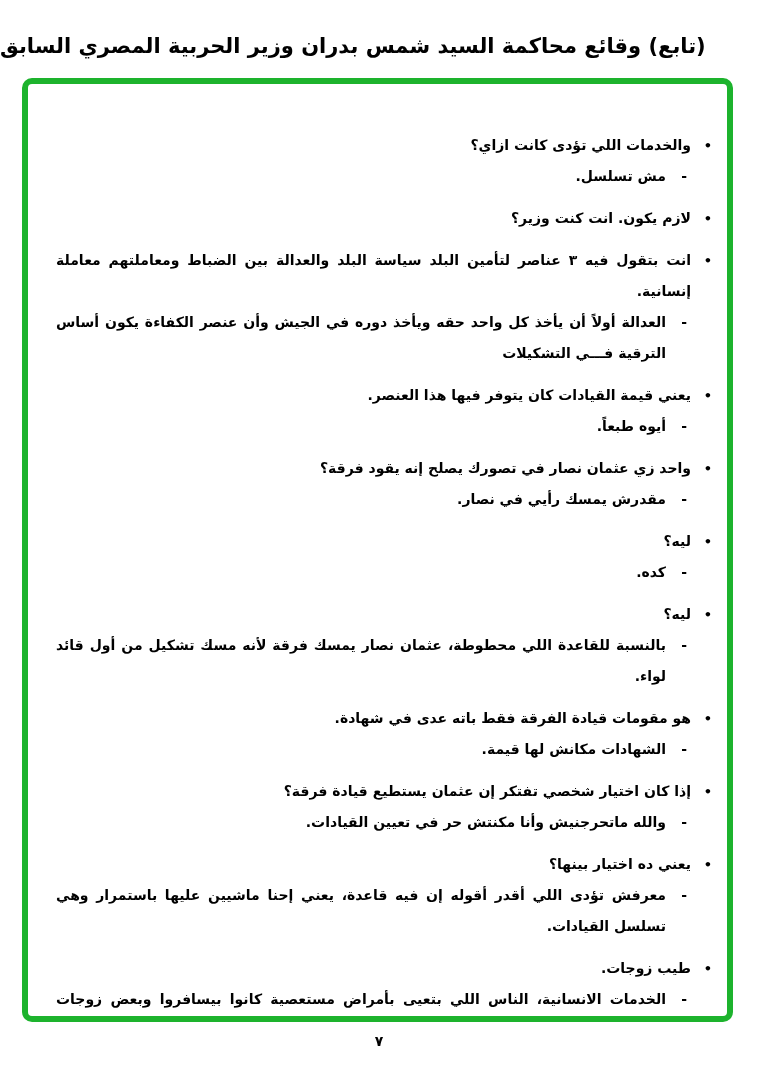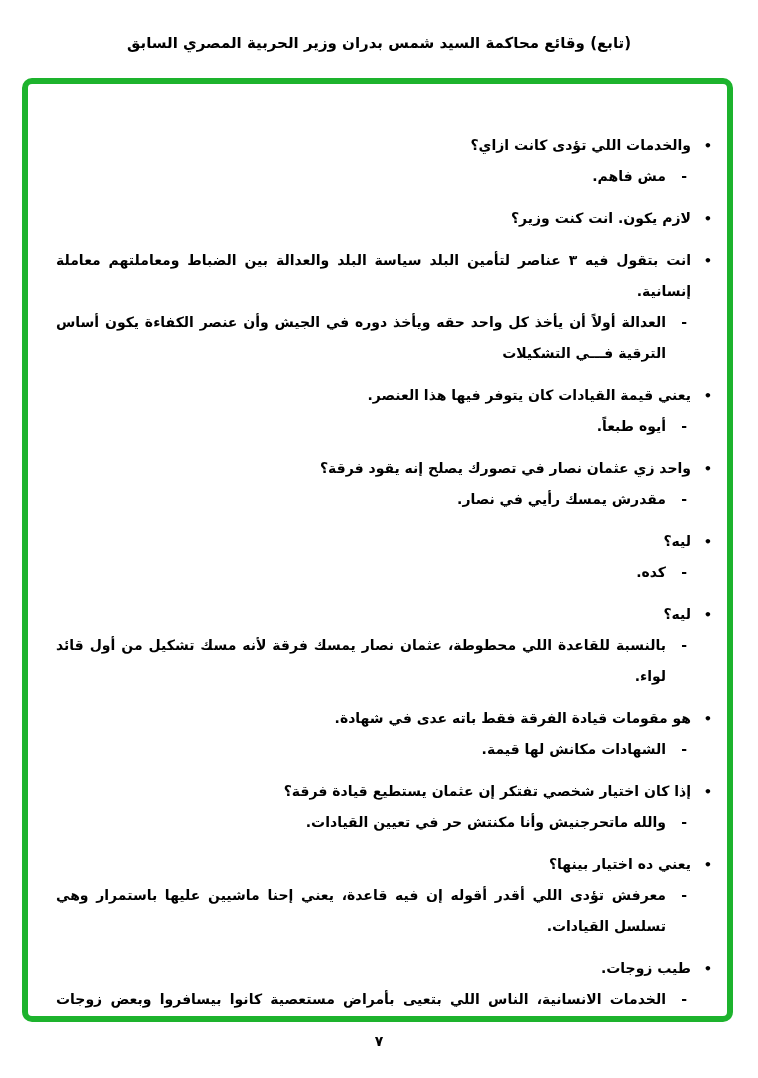--- a/index.html
+++ b/index.html
@@ -16,22 +16,22 @@
     font-family: "DejaVu Sans", sans-serif;
     font-weight: bold;
     color: #000000;
     -webkit-font-smoothing: antialiased;
   }
   .header-title {
     position: absolute;
     top: 34px;
     left: 0;
     right: 0;
-    text-align: center;
-    font-size: 15px;
+    text-align: left;
+    font-size: 21px;
     letter-spacing: 0.2px;
     white-space: nowrap;
   }
   .frame {
     position: absolute;
     top: 78px;
     left: 22px;
     width: 711px;
     height: 944px;
     box-sizing: border-box;
@@ -81,21 +81,21 @@
 <div class="header-title">(تابع) وقائع محاكمة السيد شمس بدران وزير الحربية المصري السابق</div>
 
 <div class="frame">
   <div class="content" id="dialogue-container">
       <div class="item q">
         <span class="marker">•</span>
         <div class="txt">والخدمات اللي تؤدى كانت ازاي؟</div>
       </div>
       <div class="item a">
         <span class="marker">-</span>
-        <div class="txt">مش فاهم.</div>
+        <div class="txt">مش تسلسل.</div>
       </div>
       <div class="item q">
         <span class="marker">•</span>
         <div class="txt">لازم يكون. انت كنت وزير؟</div>
       </div>
       <div class="item q">
         <span class="marker">•</span>
         <div class="txt">انت بتقول فيه ٣ عناصر لتأمين البلد سياسة البلد والعدالة بين الضباط ومعاملتهم معاملة إنسانية.</div>
       </div>
       <div class="item a">

